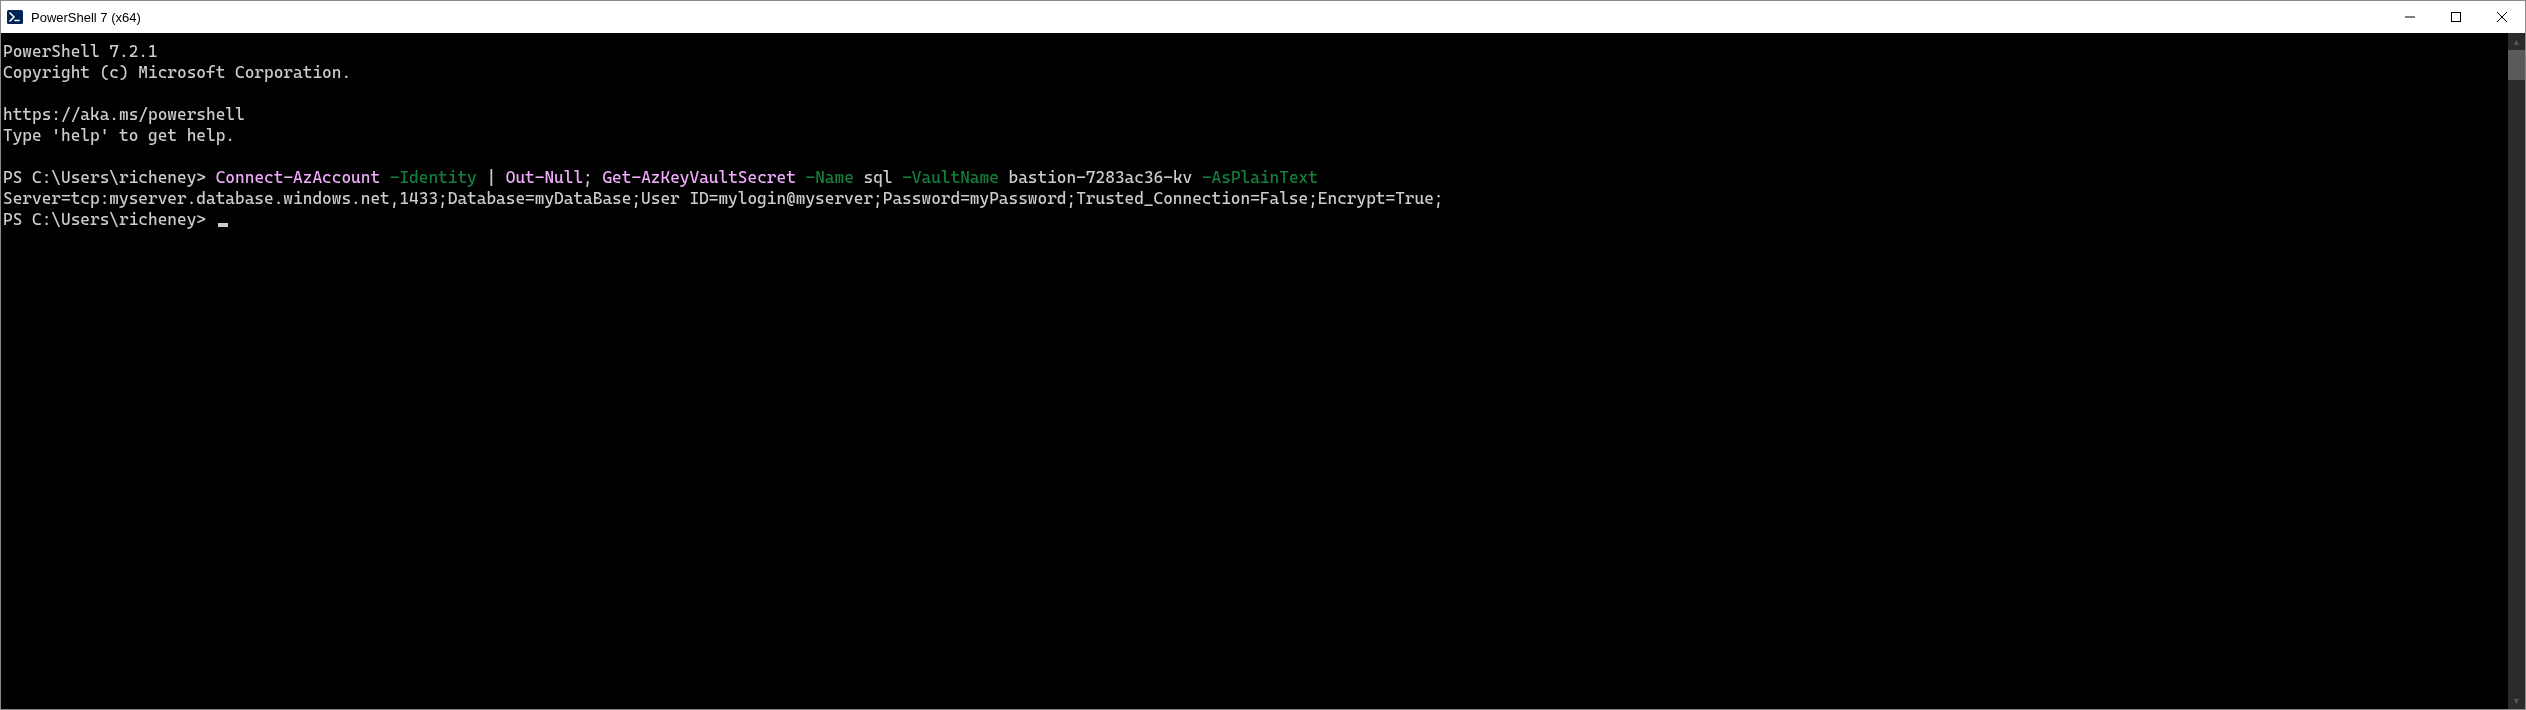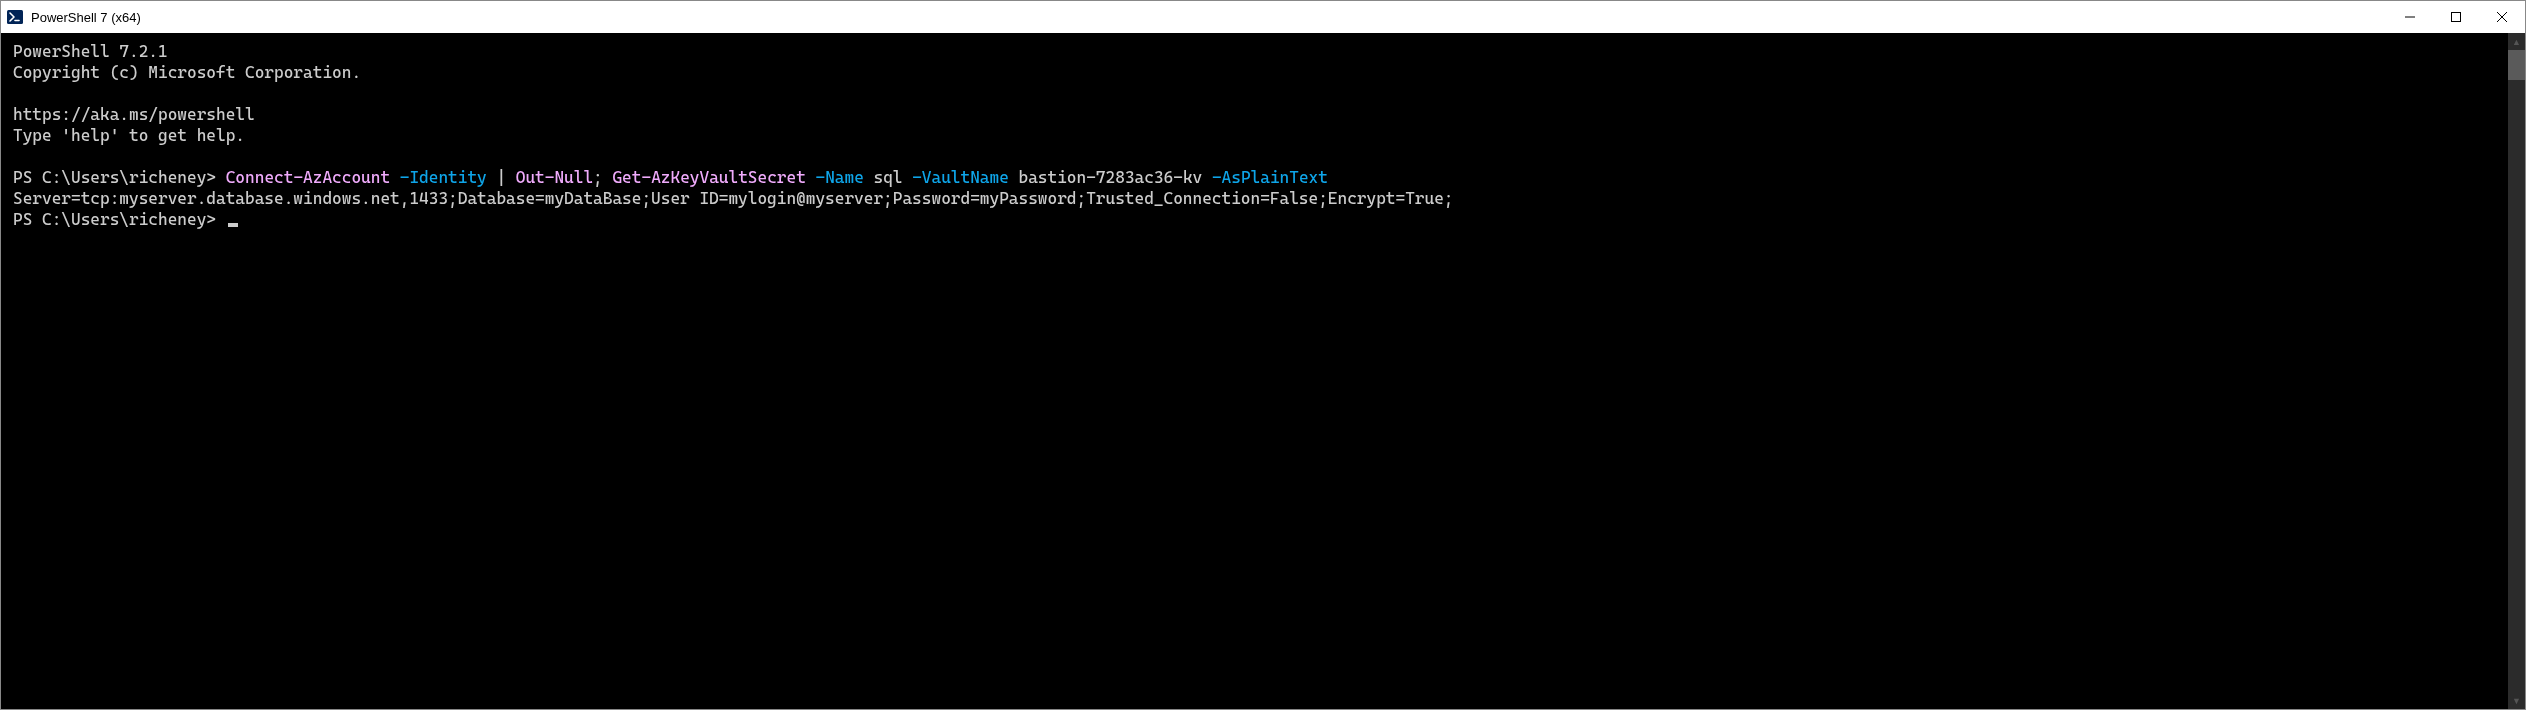--- a/index.html
+++ b/index.html
@@ -61,28 +61,28 @@
       background: #000;
       min-height: 0;
     }
     .terminal {
       flex: 1;
       background: #000;
       color: #ccc;
       font-family: Consolas, "Cascadia Mono", "Courier New", monospace;
       font-size: 16.5px;
       line-height: 21px;
-      padding: 8px 0 0 12px;
+      padding: 8px 0 0 2px;
       white-space: pre;
       overflow: hidden;
     }
     .terminal .line { white-space: pre; }
     .c-default { color: #cccccc; }
     .c-yellow  { color: #f0abfc; }
-    .c-gray    { color: #0ea5e9; margin-top: 43px; }
+    .c-gray    { color: #15803d; margin-top: 43px; }
     .c-white   { color: #cccccc; text-align: right; }
     .cursor {
       display: inline-block;
       width: 10px;
       height: 4px;
       background: #cccccc;
       vertical-align: -2px;
       margin-left: 2px;
     }
 

